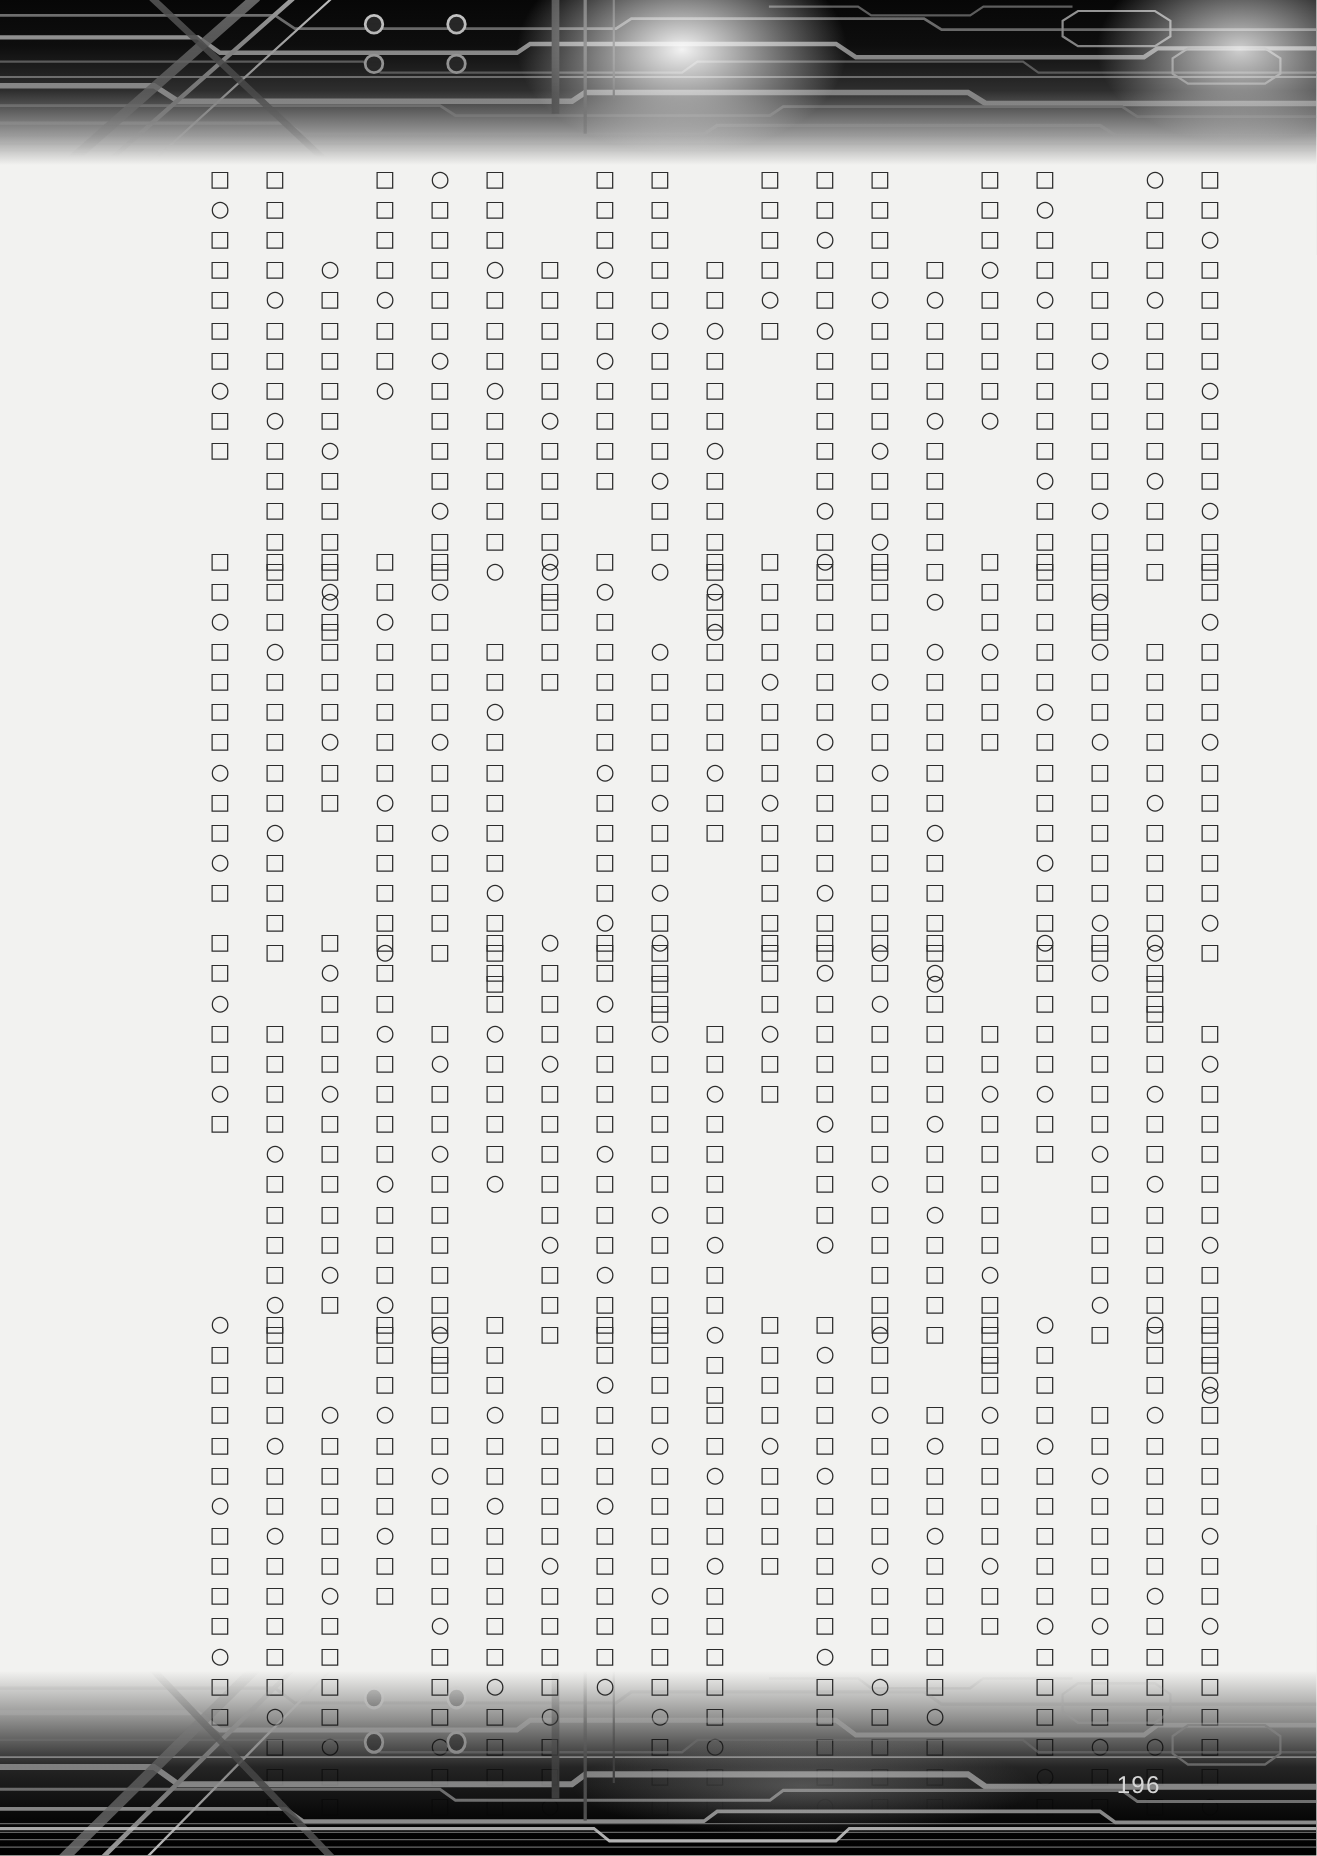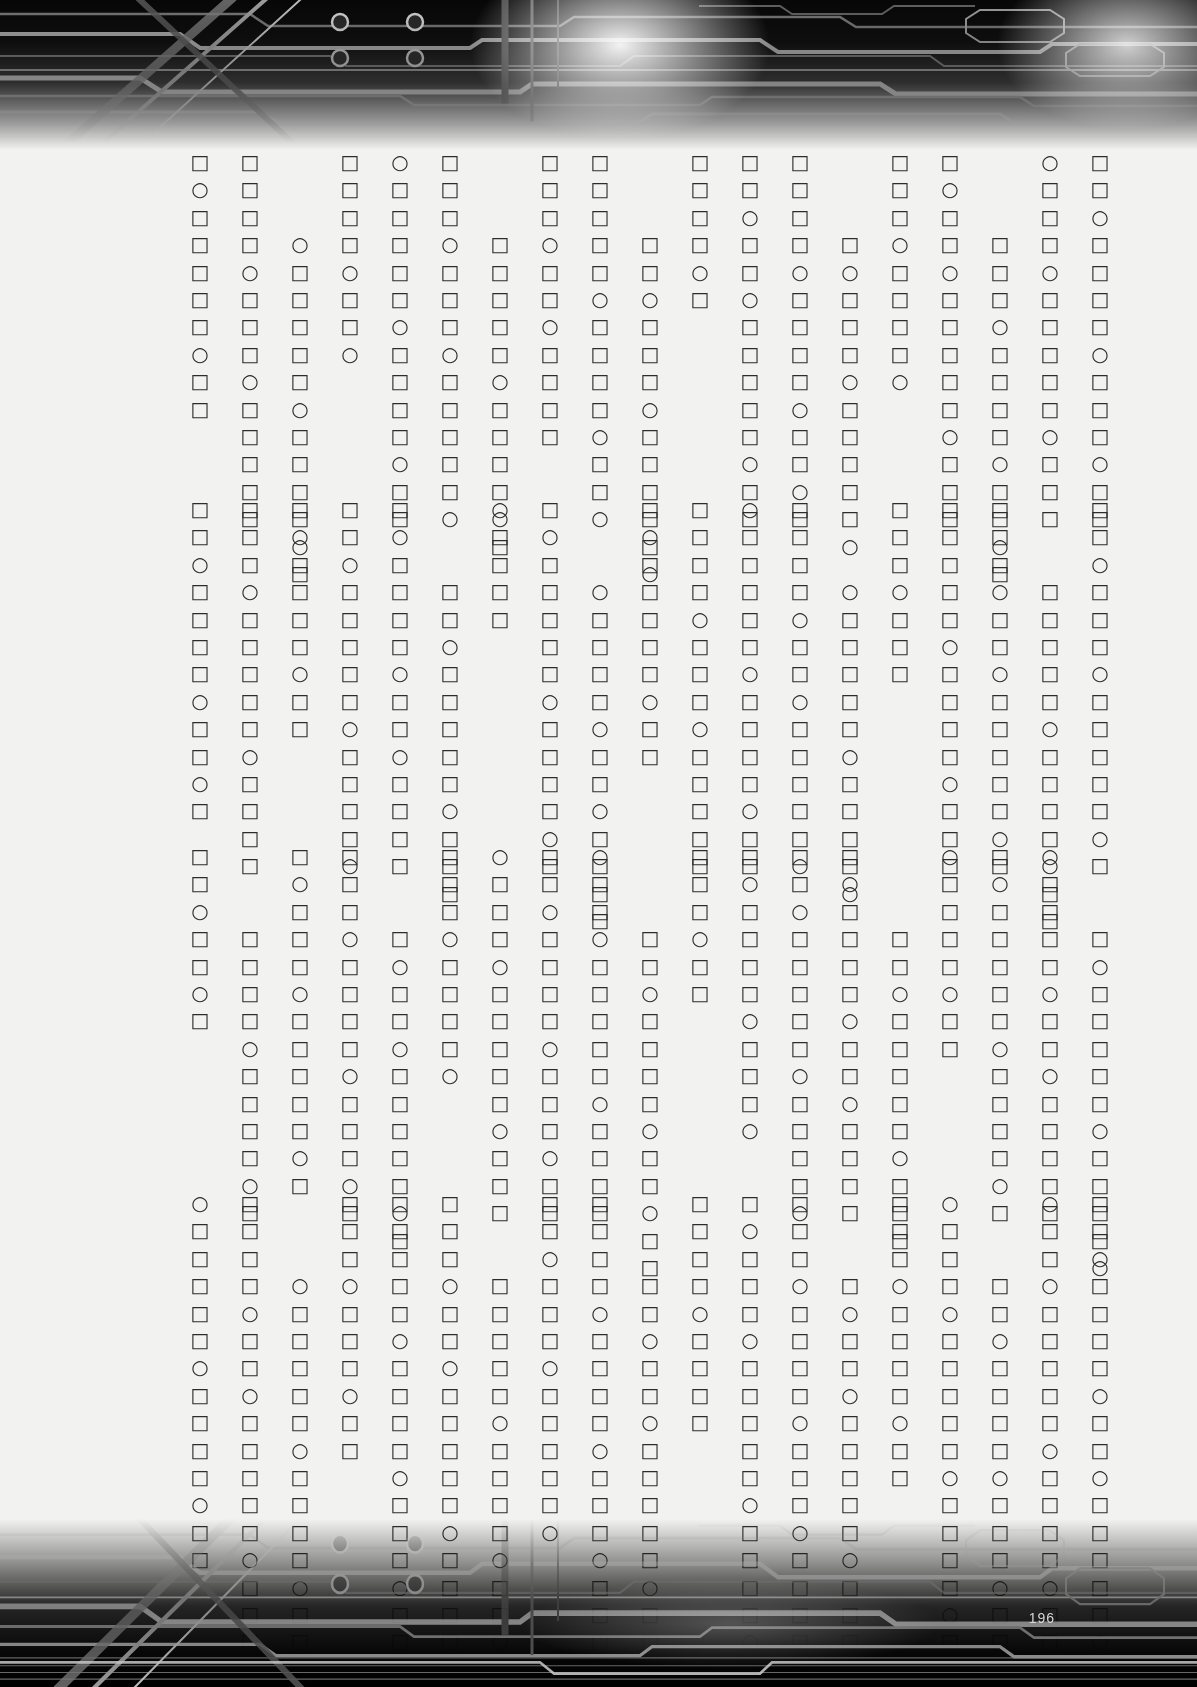--- a/index.html
+++ b/index.html
@@ -36,21 +36,21 @@
     color:#2c2c2c;font-family:"DejaVu Sans",sans-serif;
   }
   .band1{top:150px;height:334px;}
   .band2{top:497px;height:334px;}
   .band3{top:844px;height:334px;}
   .band4{top:1191px;height:452px;}
 
   
   .page-number{
     position:absolute;top:1610px;right:142px;z-index:4;
-    color:#d6d6d6;font-size:14px;letter-spacing:1px;
+    color:#d6d6d6;font-size:22px;letter-spacing:1px;
     font-family:"Liberation Sans",sans-serif;
   }
 </style>
 </head>
 <body>
 
 <div class="page">
 
   <div class="header-band">
     <svg width="1197" height="150" viewBox="0 0 1197 150">

